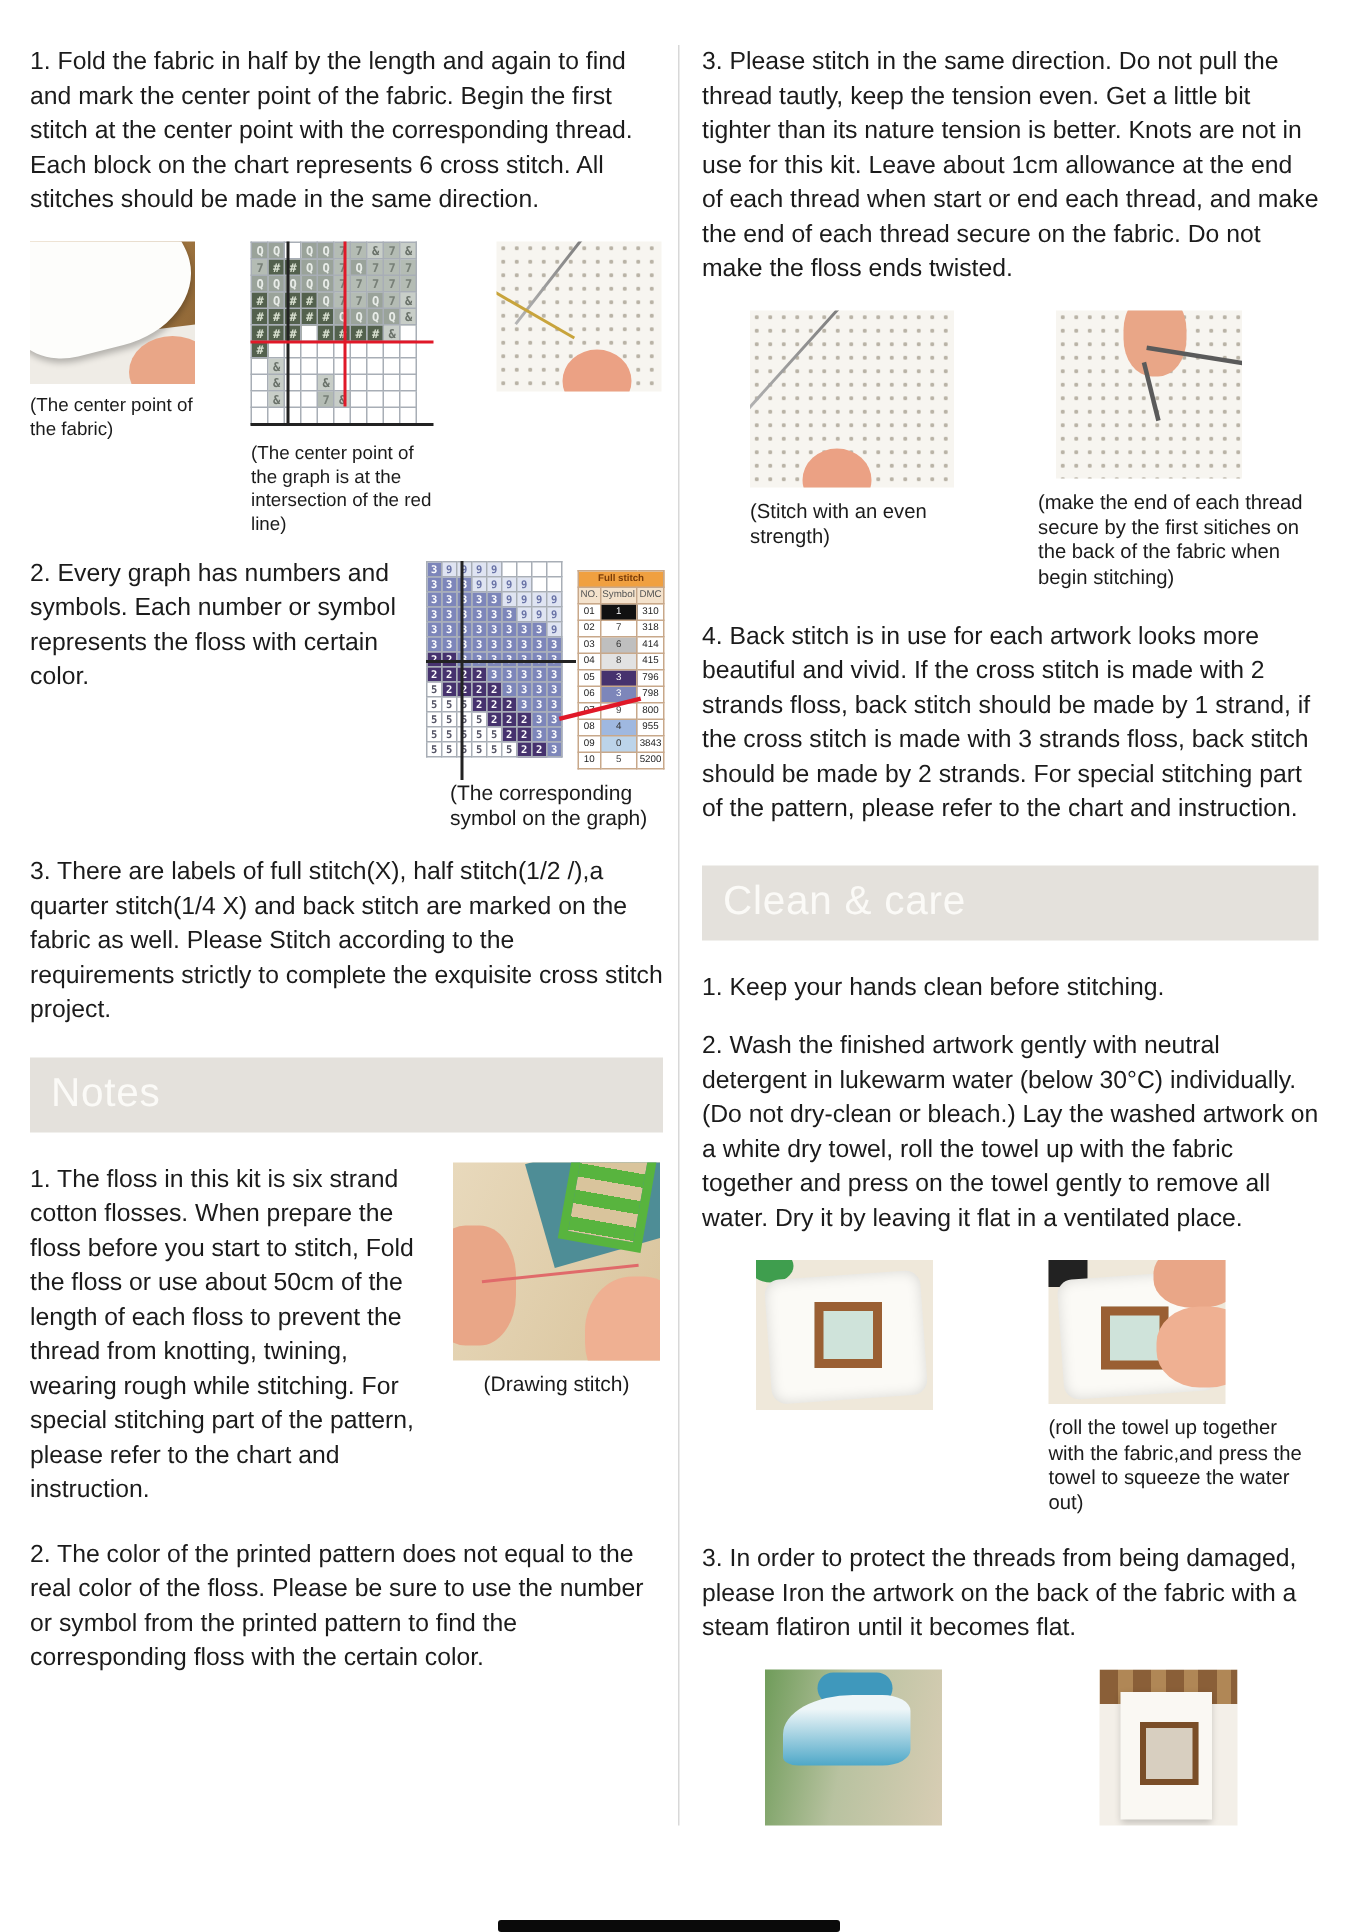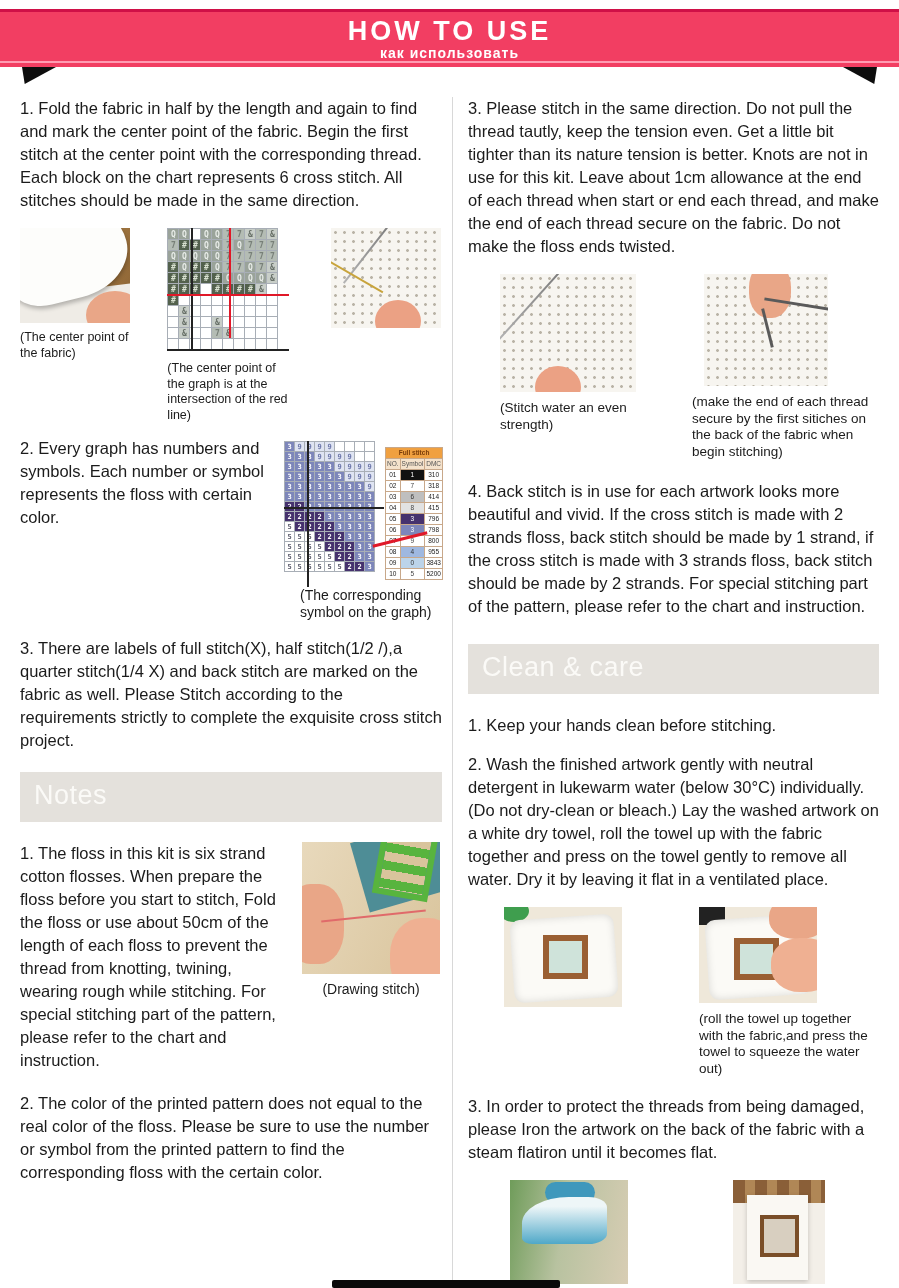--- a/index.html
+++ b/index.html
@@ -95,29 +95,20 @@
   .fst-title{background:#f0a040;color:#7a3c08;font-weight:bold;font-size:7px;}
   .fst-head{background:#f4e2cc;color:#555;font-size:6px;}
 
   .bottombar{position:absolute;left:332px;bottom:0;width:228px;height:8px;background:#0a0a0a;border-radius:2px;}
 </style>
 </head>
 <body>
 
 <div class="page">
 
-  <div class="banner-wrap">
-    <div class="banner">
-      <div class="banner-title">HOW TO USE</div>
-      <div class="banner-sub">как использовать</div>
-      <div class="stripe"></div>
-    </div>
-    <div class="fold fold-l"></div>
-    <div class="fold fold-r"></div>
-  </div>
 
 
   <div class="cols">
 
     <div class="col-l">
 
 
       <p class="body">1. Fold the fabric in half by the length and again to find and mark the center point of the fabric. Begin the first stitch at the center point with the corresponding thread. Each block on the chart represents 6 cross stitch. All stitches should be made in the same direction.</p>
 
       <div class="figrow" style="gap:36px;margin-top:2px;">
@@ -539,21 +530,21 @@
     <div class="col-r">
 
       <p class="body">3. Please stitch in the same direction. Do not pull the thread tautly, keep the tension even. Get a little bit tighter than its nature tension is better. Knots are not in use for this kit. Leave about 1cm allowance at the end of each thread when start or end each thread, and make the end of each thread secure on the fabric. Do not make the floss ends twisted.</p>
 
       <div class="figrow" style="gap:56px;margin-left:32px;margin-top:6px;">
         <figure style="width:136px;">
           <div class="ph ph-aida" style="width:136px;height:118px;">
             <div class="needle" style="left:48%;height:90%;transform:rotate(42deg);"></div>
             <div class="fin-b" style="left:26%;bottom:-16px;"></div>
           </div>
-          <figcaption class="cap-r">(Stitch water an even strength)</figcaption>
+          <figcaption class="cap-r">(Stitch with an even strength)</figcaption>
         </figure>
         <figure style="width:218px;">
           <div class="ph ph-aida" style="width:124px;height:112px;margin-left:12px;">
             <div class="fin-top"></div>
               <div class="darkth1"></div>
               <div class="darkth2"></div>
           </div>
           <figcaption class="cap-r">(make the end of each thread secure by the first sitiches on the back of the fabric when begin stitching)</figcaption>
         </figure>
       </div>

